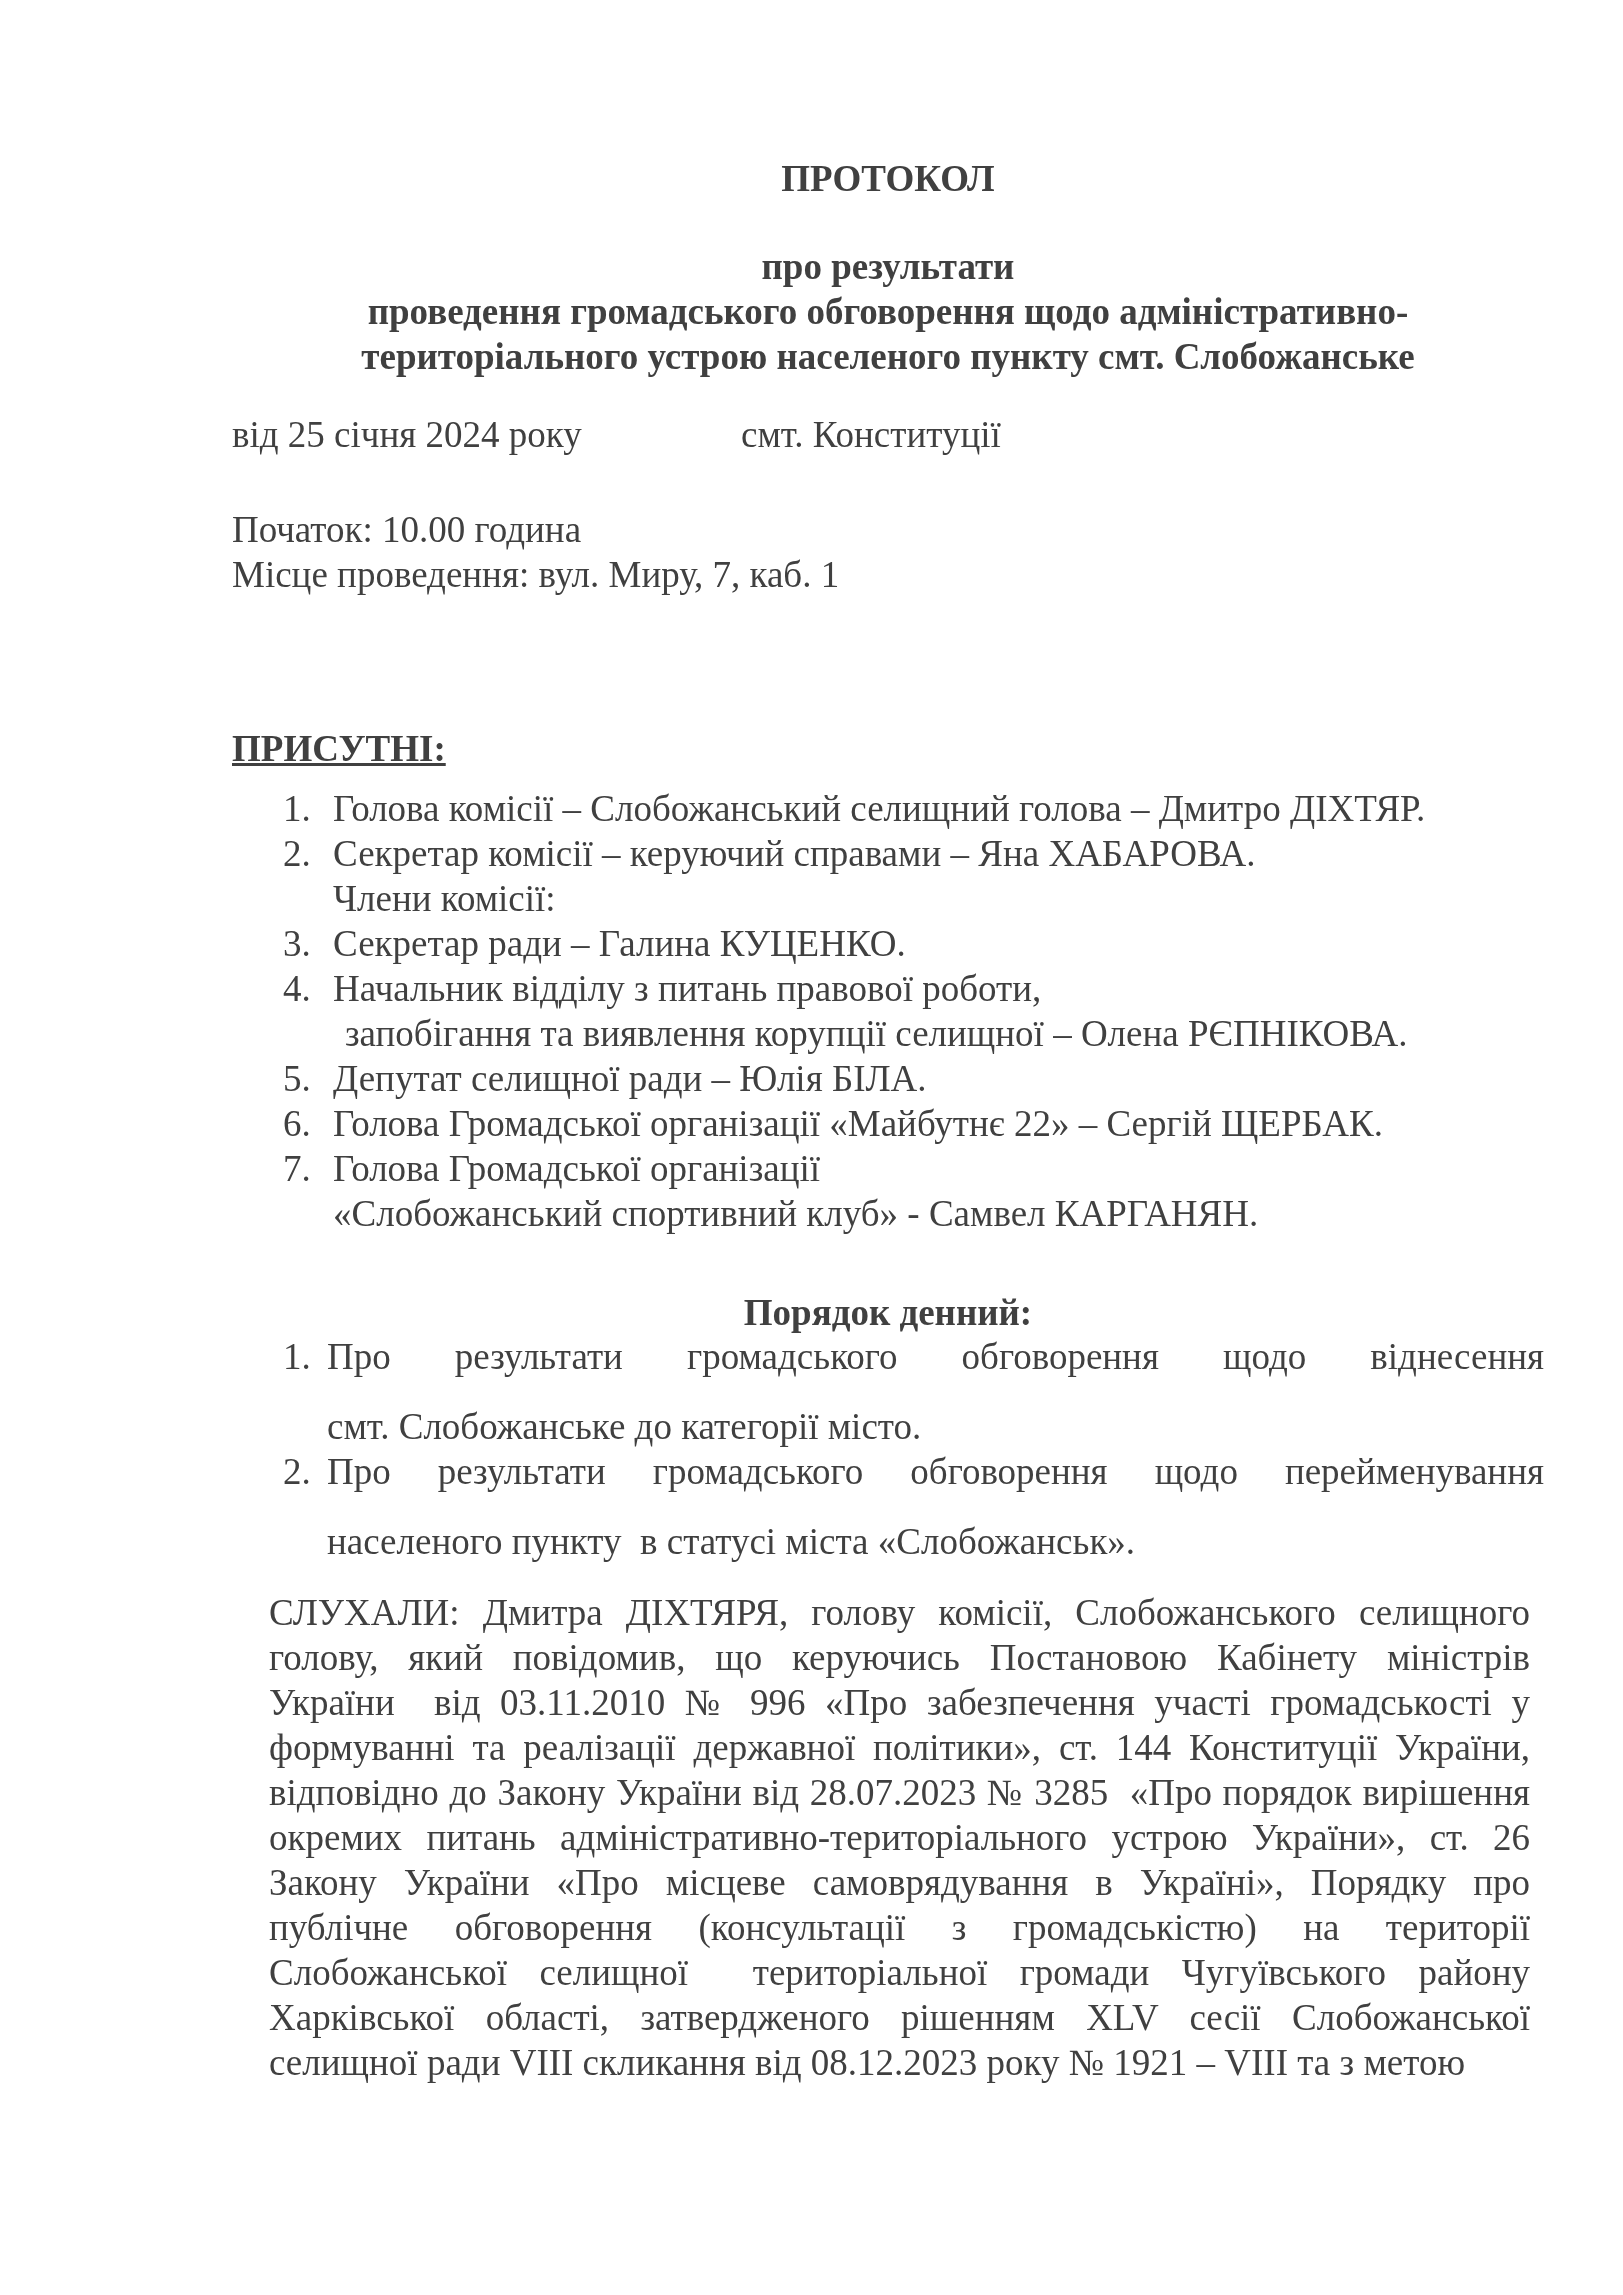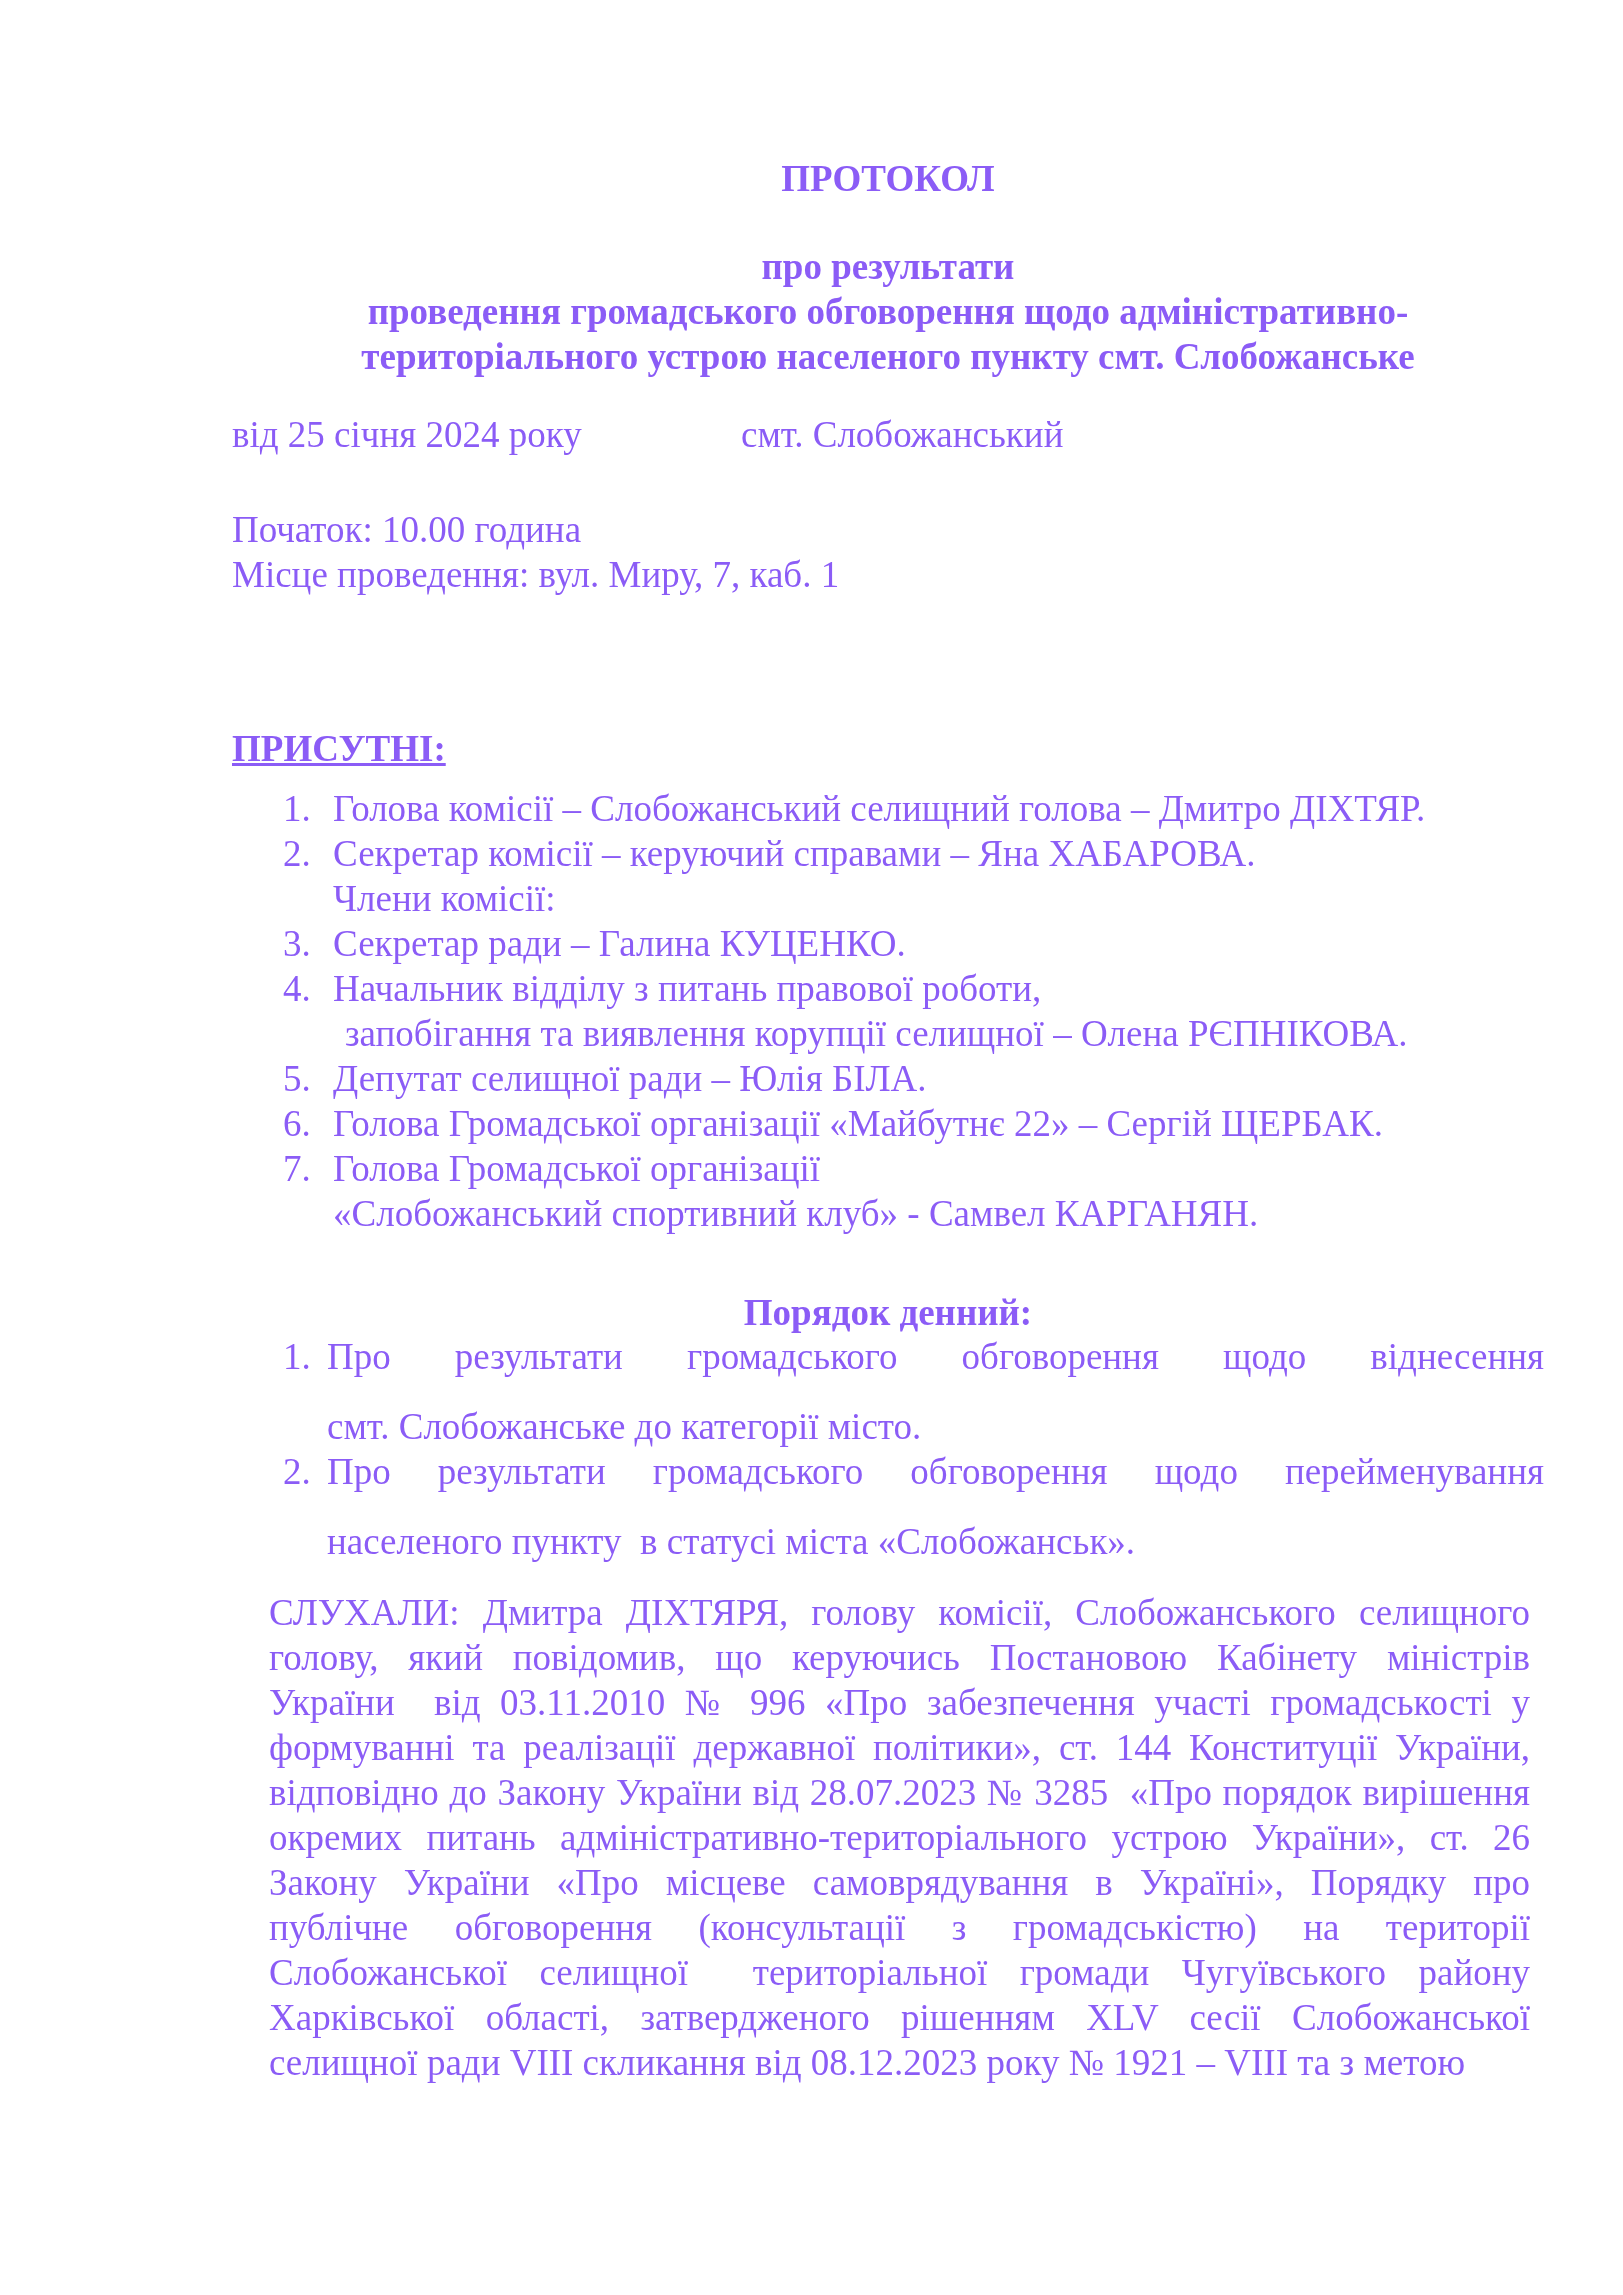--- a/index.html
+++ b/index.html
@@ -5,21 +5,21 @@
   html, body {
     margin: 0;
     padding: 0;
     background: #ffffff;
   }
   .page {
     position: relative;
     width: 1623px;
     height: 2295px;
     background: #ffffff;
-    color: #8b5cf6;
+    color: #404040;
     font-family: "Liberation Serif", "DejaVu Serif", serif;
     font-size: 37px;
     line-height: 45px;
     overflow: hidden;
   }
   .block {
     position: absolute;
     left: 232px;
     width: 1312px;
   }
@@ -66,21 +66,21 @@
   <div class="block center bold" style="top:156px">ПРОТОКОЛ</div>
 
   <div class="block center bold" style="top:244px">
     <div>про результати</div>
     <div>проведення громадського обговорення щодо адміністративно-</div>
     <div>територіального устрою населеного пункту смт. Слобожанське</div>
   </div>
 
   <div class="block" style="top:412px">
     <span>від 25 січня 2024 року</span>
-    <span class="place">смт. Слобожанський</span>
+    <span class="place">смт. Конституції</span>
   </div>
 
   <div class="block" style="top:507px">
     <div>Початок: 10.00 година</div>
     <div>Місце проведення: вул. Миру, 7, каб. 1</div>
   </div>
 
   <div class="block" style="top:726px">
     <span class="ul">ПРИСУТНІ:</span>
   </div>

